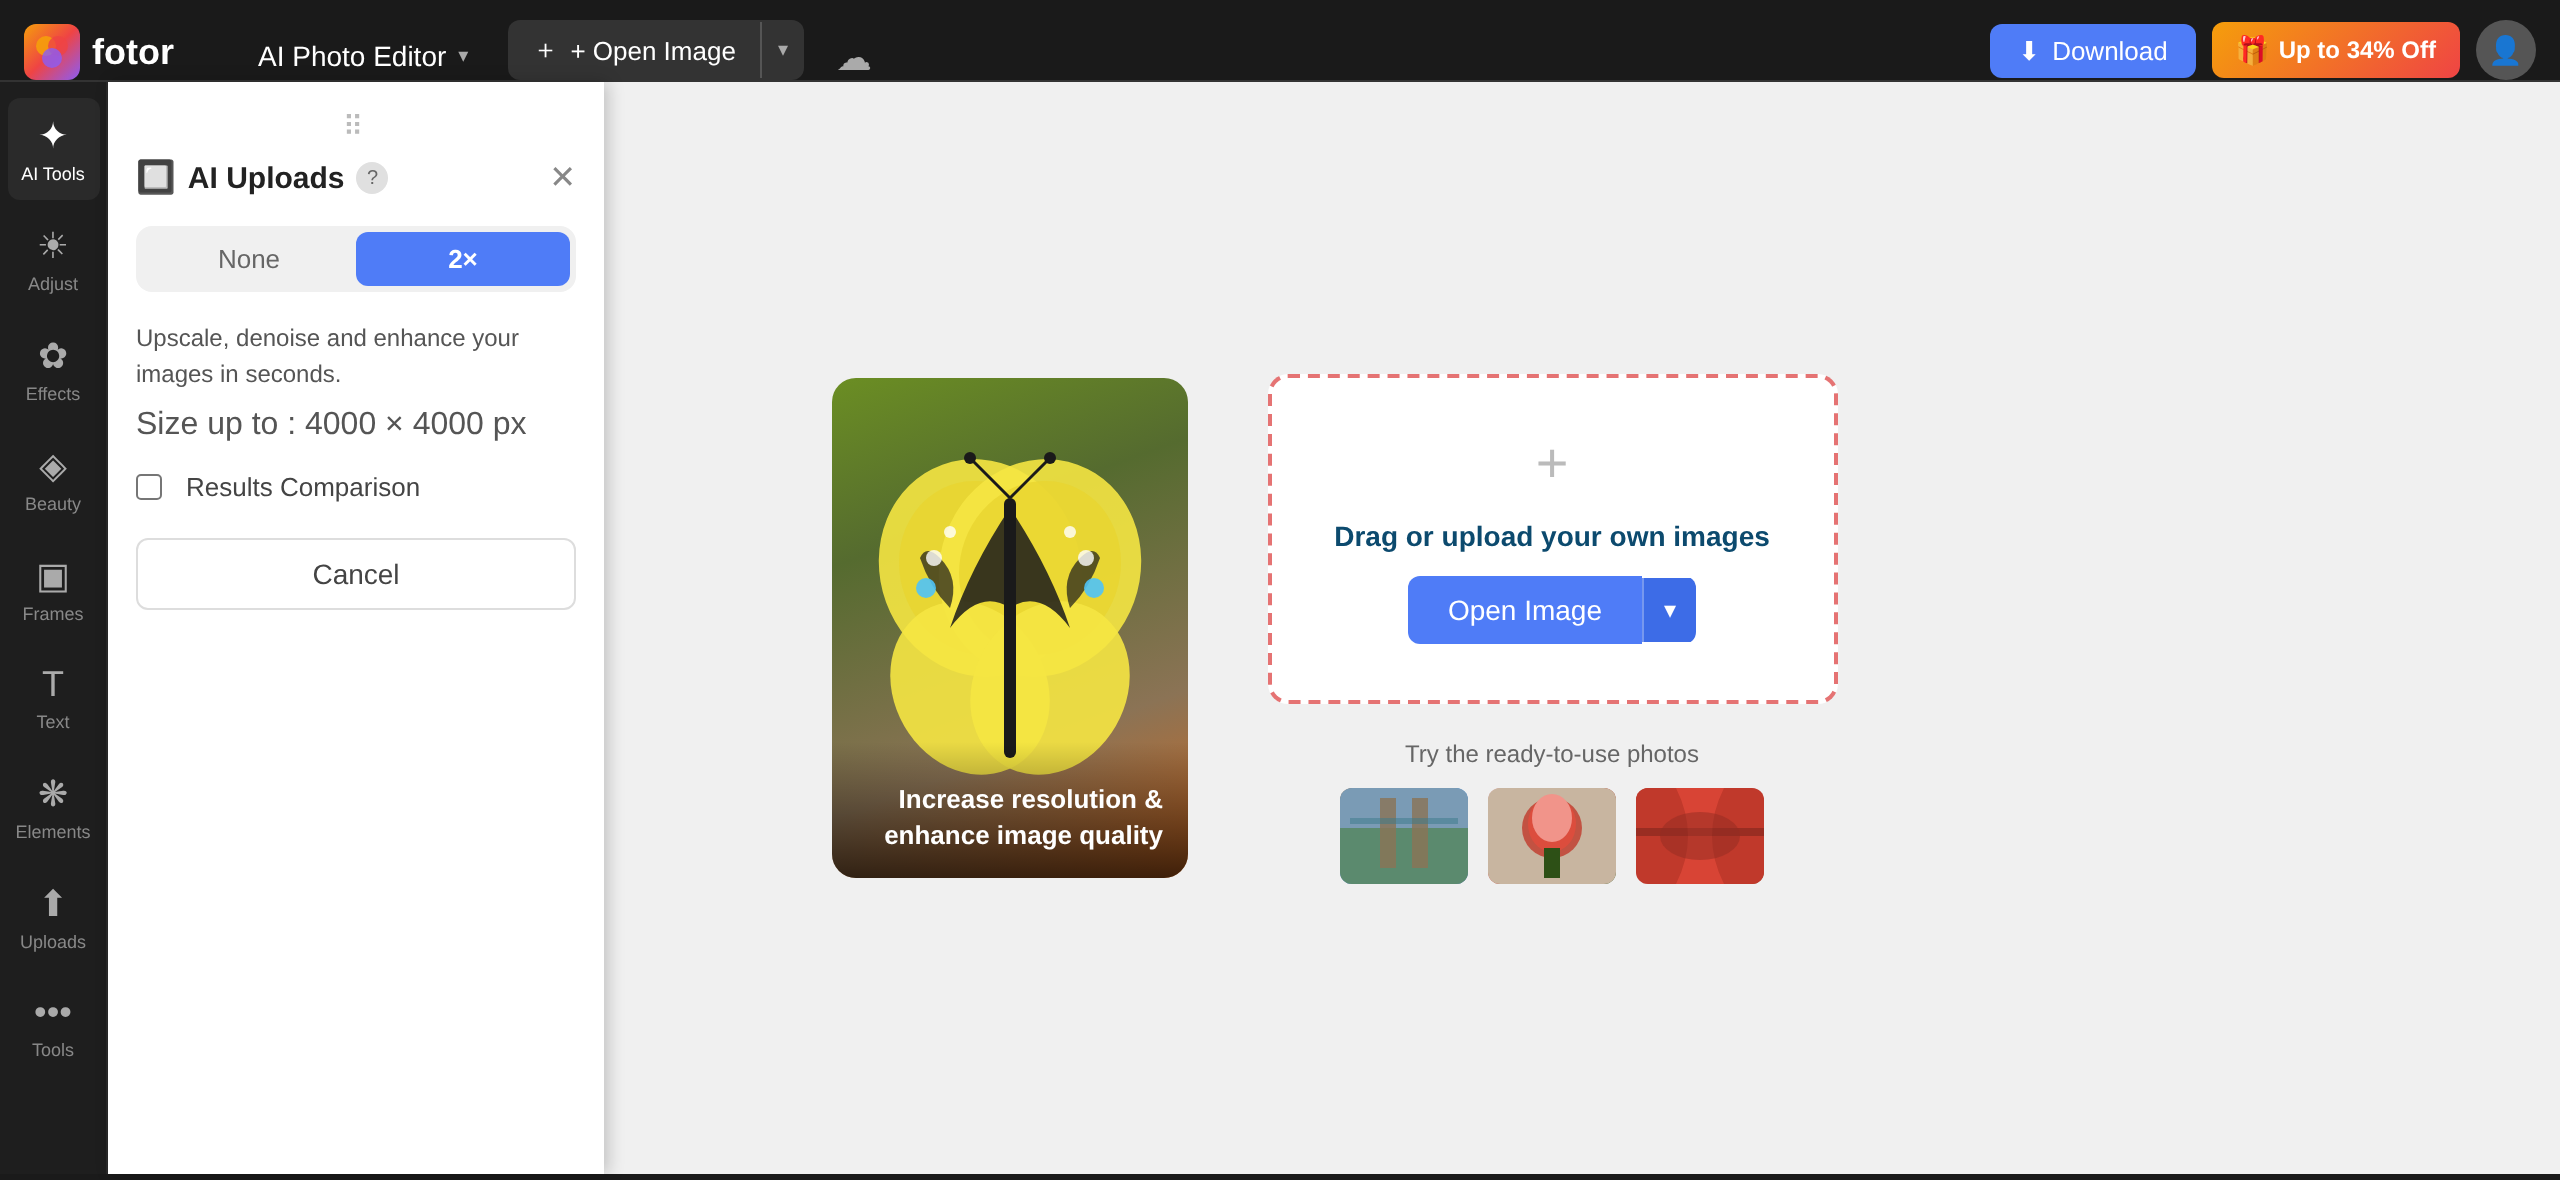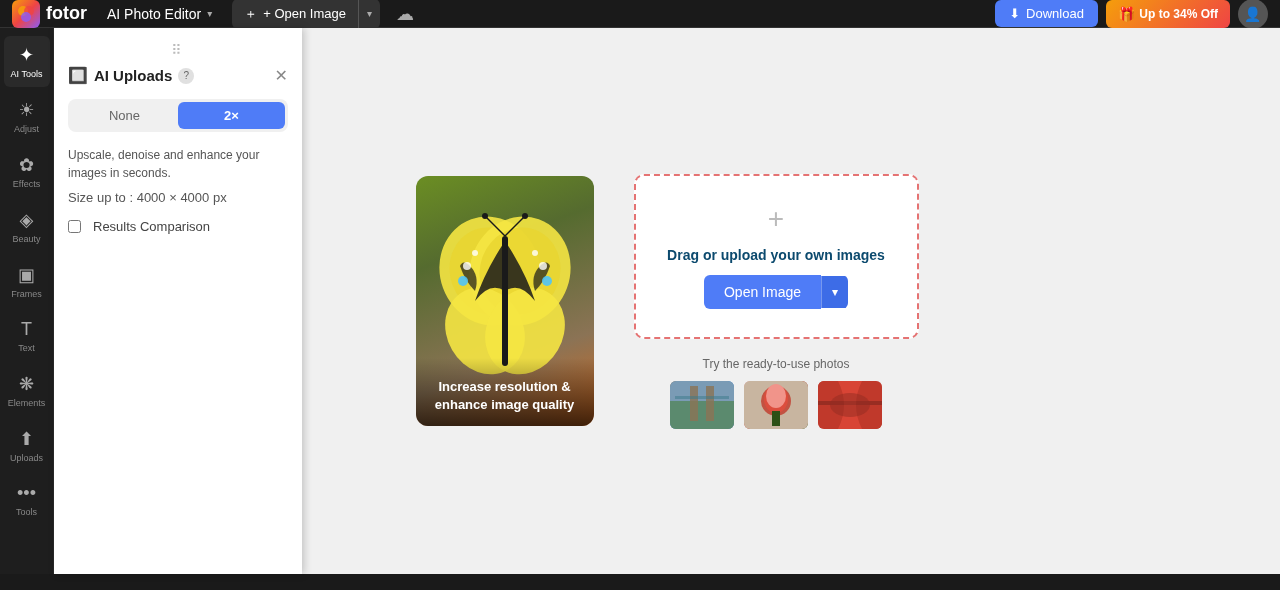--- a/index.html
+++ b/index.html
@@ -1,36 +1,37 @@
 <!DOCTYPE html>
 <html><head>
   <meta charset="utf-8">
   <style>
     * { box-sizing: border-box; margin: 0; padding: 0; }
     body { font-family: -apple-system, BlinkMacSystemFont, 'Segoe UI', sans-serif; background: #1a1a1a; width: 1280px; height: 590px; overflow: hidden; }
 
     
     .topbar {
-      display: flex; align-items: center; height: 28px;
+      display: flex; align-items: flex-end; height: 41px;
       background: #1a1a1a; padding: 0 12px; gap: 12px;
       border-bottom: 1px solid #333;
     }
     .logo { display: flex; align-items: center; gap: 6px; }
     .logo-icon {
       width: 28px; height: 28px; border-radius: 6px;
       background: linear-gradient(135deg, #f59e0b, #ef4444, #8b5cf6);
       display: flex; align-items: center; justify-content: center;
       font-size: 14px; font-weight: bold; color: white;
     }
     .logo-text { color: white; font-size: 18px; font-weight: 600; }
     .app-title-btn {
       display: flex; align-items: center; gap: 6px;
       color: white; font-size: 14px; background: transparent;
       border: none; cursor: pointer; padding: 4px 8px;
       border-radius: 4px;
+      margin-left: 22px;
     }
     .chevron-icon { color: #aaa; font-size: 10px; }
     .open-image-btn {
       display: flex; align-items: center; gap: 0;
       background: #333; border: none; border-radius: 6px;
       cursor: pointer; overflow: hidden;
     }
     .open-image-main {
       display: flex; align-items: center; gap: 6px;
       color: white; font-size: 13px; padding: 6px 12px;
@@ -126,21 +127,21 @@
       flex: 1; padding: 6px 0; text-align: center;
       font-size: 13px; border-radius: 6px; cursor: pointer;
       border: none; background: transparent; color: #666;
     }
     .toggle-option.active {
       background: #4f7cf7; color: white; font-weight: 600;
     }
 
     
     .panel-desc { font-size: 12px; color: #555; line-height: 1.5; margin-bottom: 8px; }
-    .panel-size { font-size: 13px; color: #555; margin-bottom: 14px; }
+    .panel-size { font-size: 16px; color: #555; margin-bottom: 14px; }
 
     
     .checkbox-row {
       display: flex; align-items: center; gap: 12px;
       margin-bottom: 18px;
     }
     .checkbox-row input { cursor: pointer; }
     .checkbox-label { font-size: 13px; color: #444; }
 
     
@@ -171,21 +172,21 @@
       width: 100%; height: 100%;
       background: linear-gradient(160deg, #6b8e23 0%, #556b2f 30%, #8b7355 70%, #d2691e 100%);
       display: flex; align-items: center; justify-content: center;
       position: relative;
     }
     .butterfly-svg { width: 140px; height: 180px; }
     .sample-caption {
       position: absolute; bottom: 0; left: 0; right: 0;
       background: linear-gradient(transparent, rgba(0,0,0,0.7));
       color: white; font-size: 13px; font-weight: 600;
-      text-align: center; padding: 20px 12px 12px;
+      text-align: right; padding: 20px 12px 12px;
       line-height: 1.4;
     }
 
     
     .upload-section { display: flex; flex-direction: column; align-items: center; }
     .upload-box {
       width: 285px; height: 165px; border: 2px dashed #e57373;
       border-radius: 10px; background: white; display: flex;
       flex-direction: column; align-items: center; justify-content: center;
       gap: 12px; cursor: pointer; margin-bottom: 18px;
@@ -324,20 +325,21 @@
         <button class="toggle-option">None</button>
         <button class="toggle-option active">2×</button>
       </div>
       <p class="panel-desc">Upscale, denoise and enhance your images in seconds.</p>
       <p class="panel-size">Size up to : 4000 × 4000 px</p>
       <div class="checkbox-row">
         <input type="checkbox" id="results-comparison" style="">
         <label class="checkbox-label" for="results-comparison">Results Comparison</label>
       </div>
       <div class="action-buttons">
+        <button class="cancel-btn">Cancel</button>
       </div>
     </div>
   </div>
 
   <div class="content-area">
 
     <div class="sample-card">
       <div class="sample-img">
         <svg class="butterfly-svg" viewBox="0 0 140 180" xmlns="http://www.w3.org/2000/svg">
 

